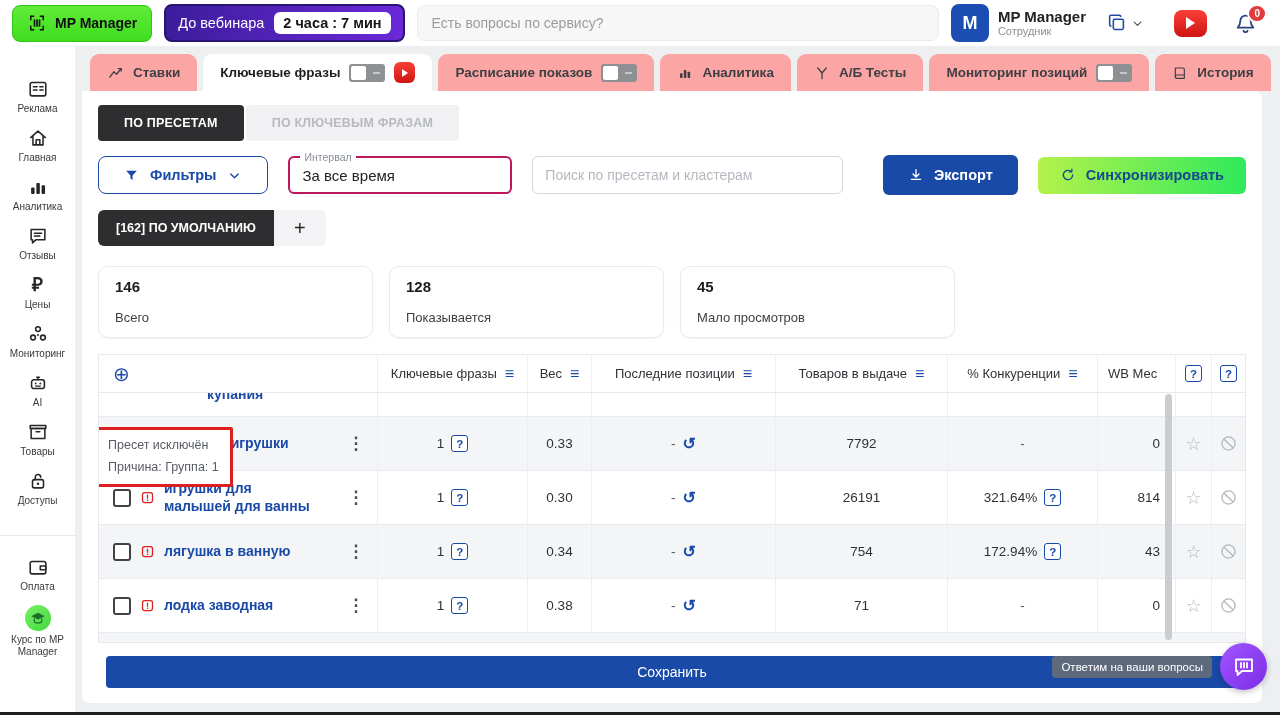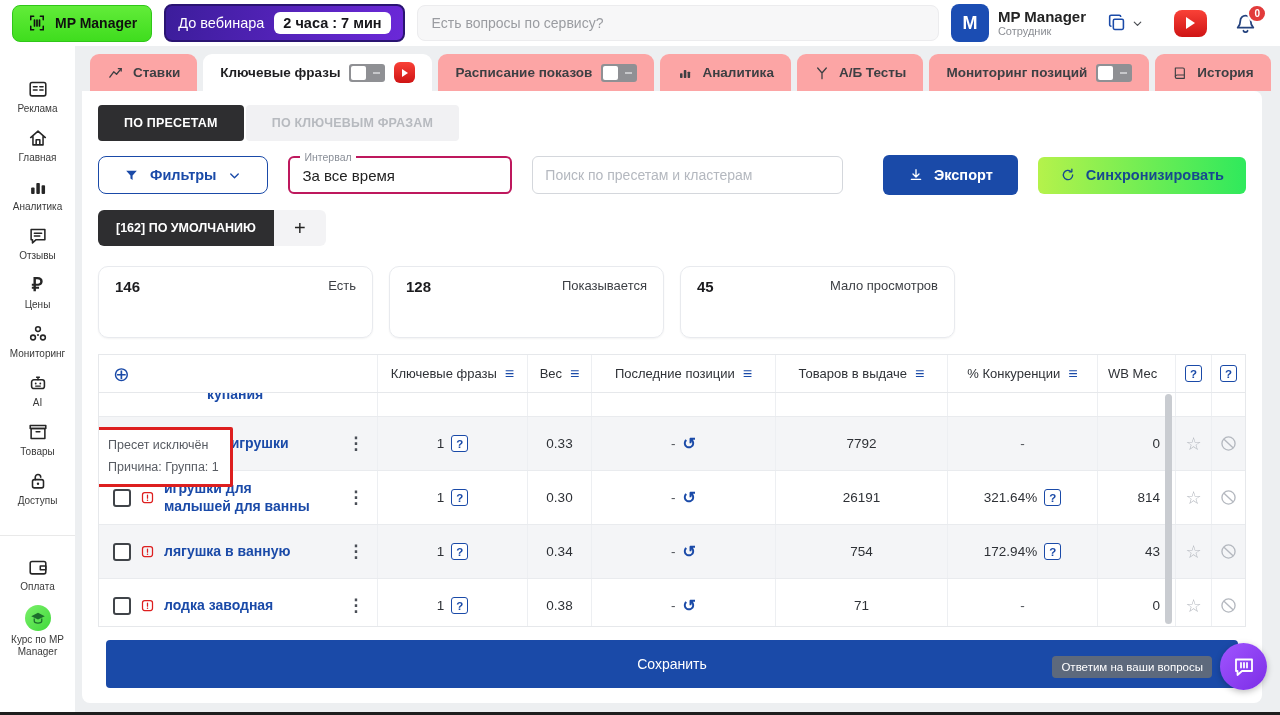--- a/index.html
+++ b/index.html
@@ -91,21 +91,21 @@
     color:#17498f; font-weight:bold; font-size:14.5px; cursor:pointer; }
 
   .presetrow { display:flex; margin-bottom:20px; }
   .chip-dark { background:#2e2e30; color:#fff; font-weight:bold; font-size:12.5px; padding:0 18px;
     height:36px; display:flex; align-items:center; border-radius:6px 0 0 6px; cursor:pointer; }
   .chip-plus { background:#f3f3f5; color:#232323; font-size:20px; width:52px; height:36px;
     display:flex; align-items:center; justify-content:center; border-radius:0 6px 6px 0; cursor:pointer; }
 
   .statsrow { display:grid; grid-template-columns:repeat(4,1fr); gap:16px; margin-bottom:16px; }
   .card { border:1px solid #e8eaee; border-radius:10px; padding:11px 16px 12px; height:72px;
-    display:flex; flex-direction:row; justify-content:space-between; box-shadow:0 1px 2px rgba(0,0,0,.05); }
+    display:flex; flex-direction:column; justify-content:space-between; box-shadow:0 1px 2px rgba(0,0,0,.05); }
   .card .v { font-weight:bold; font-size:15px; color:#1c1c1f; }
   .card .l { font-size:13px; color:#3c3f44; }
 
   
   .tablewrap { position:relative; flex:1; border:1px solid #e6e8eb; overflow:hidden;
     display:flex; flex-direction:column; min-height:0; }
   .trow { display:grid; grid-template-columns:1fr 150px 64px 184px 172px 150px 78px 36px 34px; align-items:center; }
   .trow > div { height:100%; display:flex; align-items:center; }
   .trow > div:nth-child(n+2) { border-left:1px solid #edeff2; }
   .t-head { height:38px; border-bottom:1px solid #e6e8eb; font-size:13px; color:#2f3237; flex-shrink:0; }
@@ -134,21 +134,21 @@
   .cut-row .phrase { margin-top:-7px; display:block; }
   .row-covered .cell-phrase { padding-left:108px; }
   .t-fill { flex:1; background:#f4f5f7; }
   .excl-tip { position:absolute; left:-5px; top:72px; background:#fff; border:3px solid #dd1f1f;
     border-radius:2px; padding:5px 11px; font-size:12.5px; color:#585c63; line-height:1.75;
     white-space:nowrap; z-index:6; }
   .vscroll { position:absolute; right:73px; top:39px; bottom:2px; width:7px; background:#c9ccd1;
     border-radius:4px; z-index:3; cursor:grab; }
 
   .cfooter { padding:13px 8px 15px; flex-shrink:0; }
-  .btn-save { width:100%; height:48px; background:#1a4aa8; border:none; border-radius:4px;
+  .btn-save { width:100%; height:32px; background:#1a4aa8; border:none; border-radius:4px;
     color:#fff; font-size:14px; font-family:"Liberation Sans",sans-serif; cursor:pointer; }
 
   .chatwidget { position:fixed; right:13px; bottom:25px; display:flex; align-items:center; gap:8px; z-index:20; }
   .chat-tip { background:rgba(106,110,116,.85); color:#fff; font-size:11.5px; padding:5px 9px; border-radius:4px; }
   .chat-btn { width:47px; height:47px; border-radius:50%; background:linear-gradient(135deg,#a055ff,#7c2de6);
     display:flex; align-items:center; justify-content:center; cursor:pointer; box-shadow:0 2px 6px rgba(0,0,0,.25); }
 </style>
 </head>
 <body>
 
@@ -478,21 +478,21 @@
       </div>
 
       <div class="presetrow">
         <div class="chip-dark">[162] ПО УМОЛЧАНИЮ</div>
         <div class="chip-plus">+</div>
       </div>
 
       <div class="statsrow">
         <div class="card">
           <div class="v">146</div>
-          <div class="l">Есть</div>
+          <div class="l">Всего</div>
         </div>
         <div class="card">
           <div class="v">128</div>
           <div class="l">Показывается</div>
         </div>
         <div class="card">
           <div class="v">45</div>
           <div class="l">Мало просмотров</div>
         </div>
       </div>

